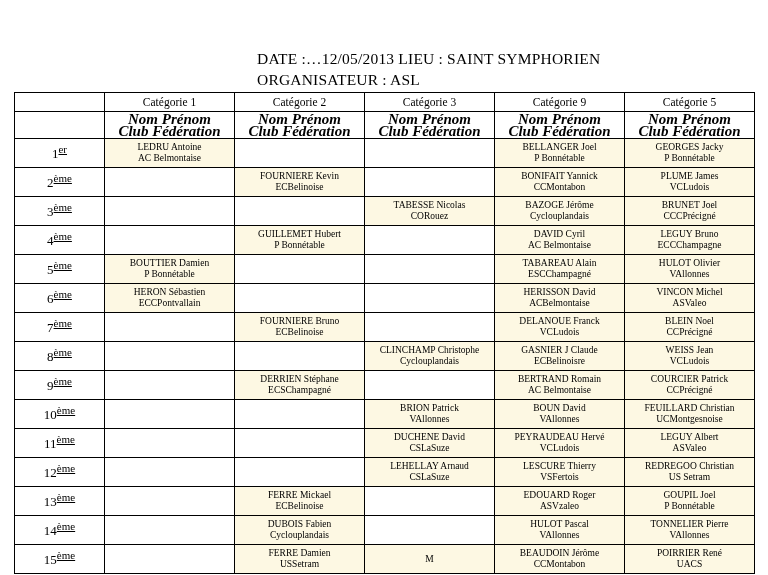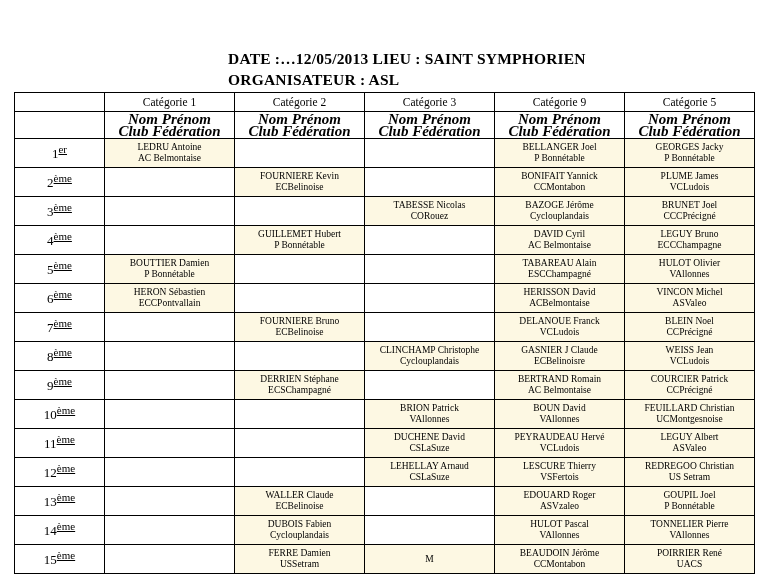--- a/index.html
+++ b/index.html
@@ -35,24 +35,25 @@
   }
   .logo svg { display: block; }
   .header-lines {
     position: absolute;
     left: 228px;
     top: 48px;
     font-family: "Liberation Serif", serif;
   }
   .hline {
     font-size: 15.5px;
-    font-weight: bold;
+    font-weight: normal;
     letter-spacing: 0.2px;
     line-height: 21px;
     white-space: nowrap;
+    margin-left: 29px;
   }
   
   .tbl-wrap {
     position: absolute;
     left: 14px;
     top: 92px;
     width: 740px;
   }
   table.results {
     border-collapse: collapse;
@@ -439,21 +440,21 @@
               <span class="cl">US Setram</span>
             </td>
           </tr>
           <tr>
             <td class="rank-cell"><span>13</span><sup>ème</sup></td>
             <td class="entry empty">
               <span class="nm"></span>
               <span class="cl"></span>
             </td>
             <td class="entry">
-              <span class="nm">WALLER Claude</span>
+              <span class="nm">FERRE Mickael</span>
               <span class="cl">ECBelinoise</span>
             </td>
             <td class="entry empty">
               <span class="nm"></span>
               <span class="cl"></span>
             </td>
             <td class="entry">
               <span class="nm">EDOUARD Roger</span>
               <span class="cl">ASVzaleo</span>
             </td>

